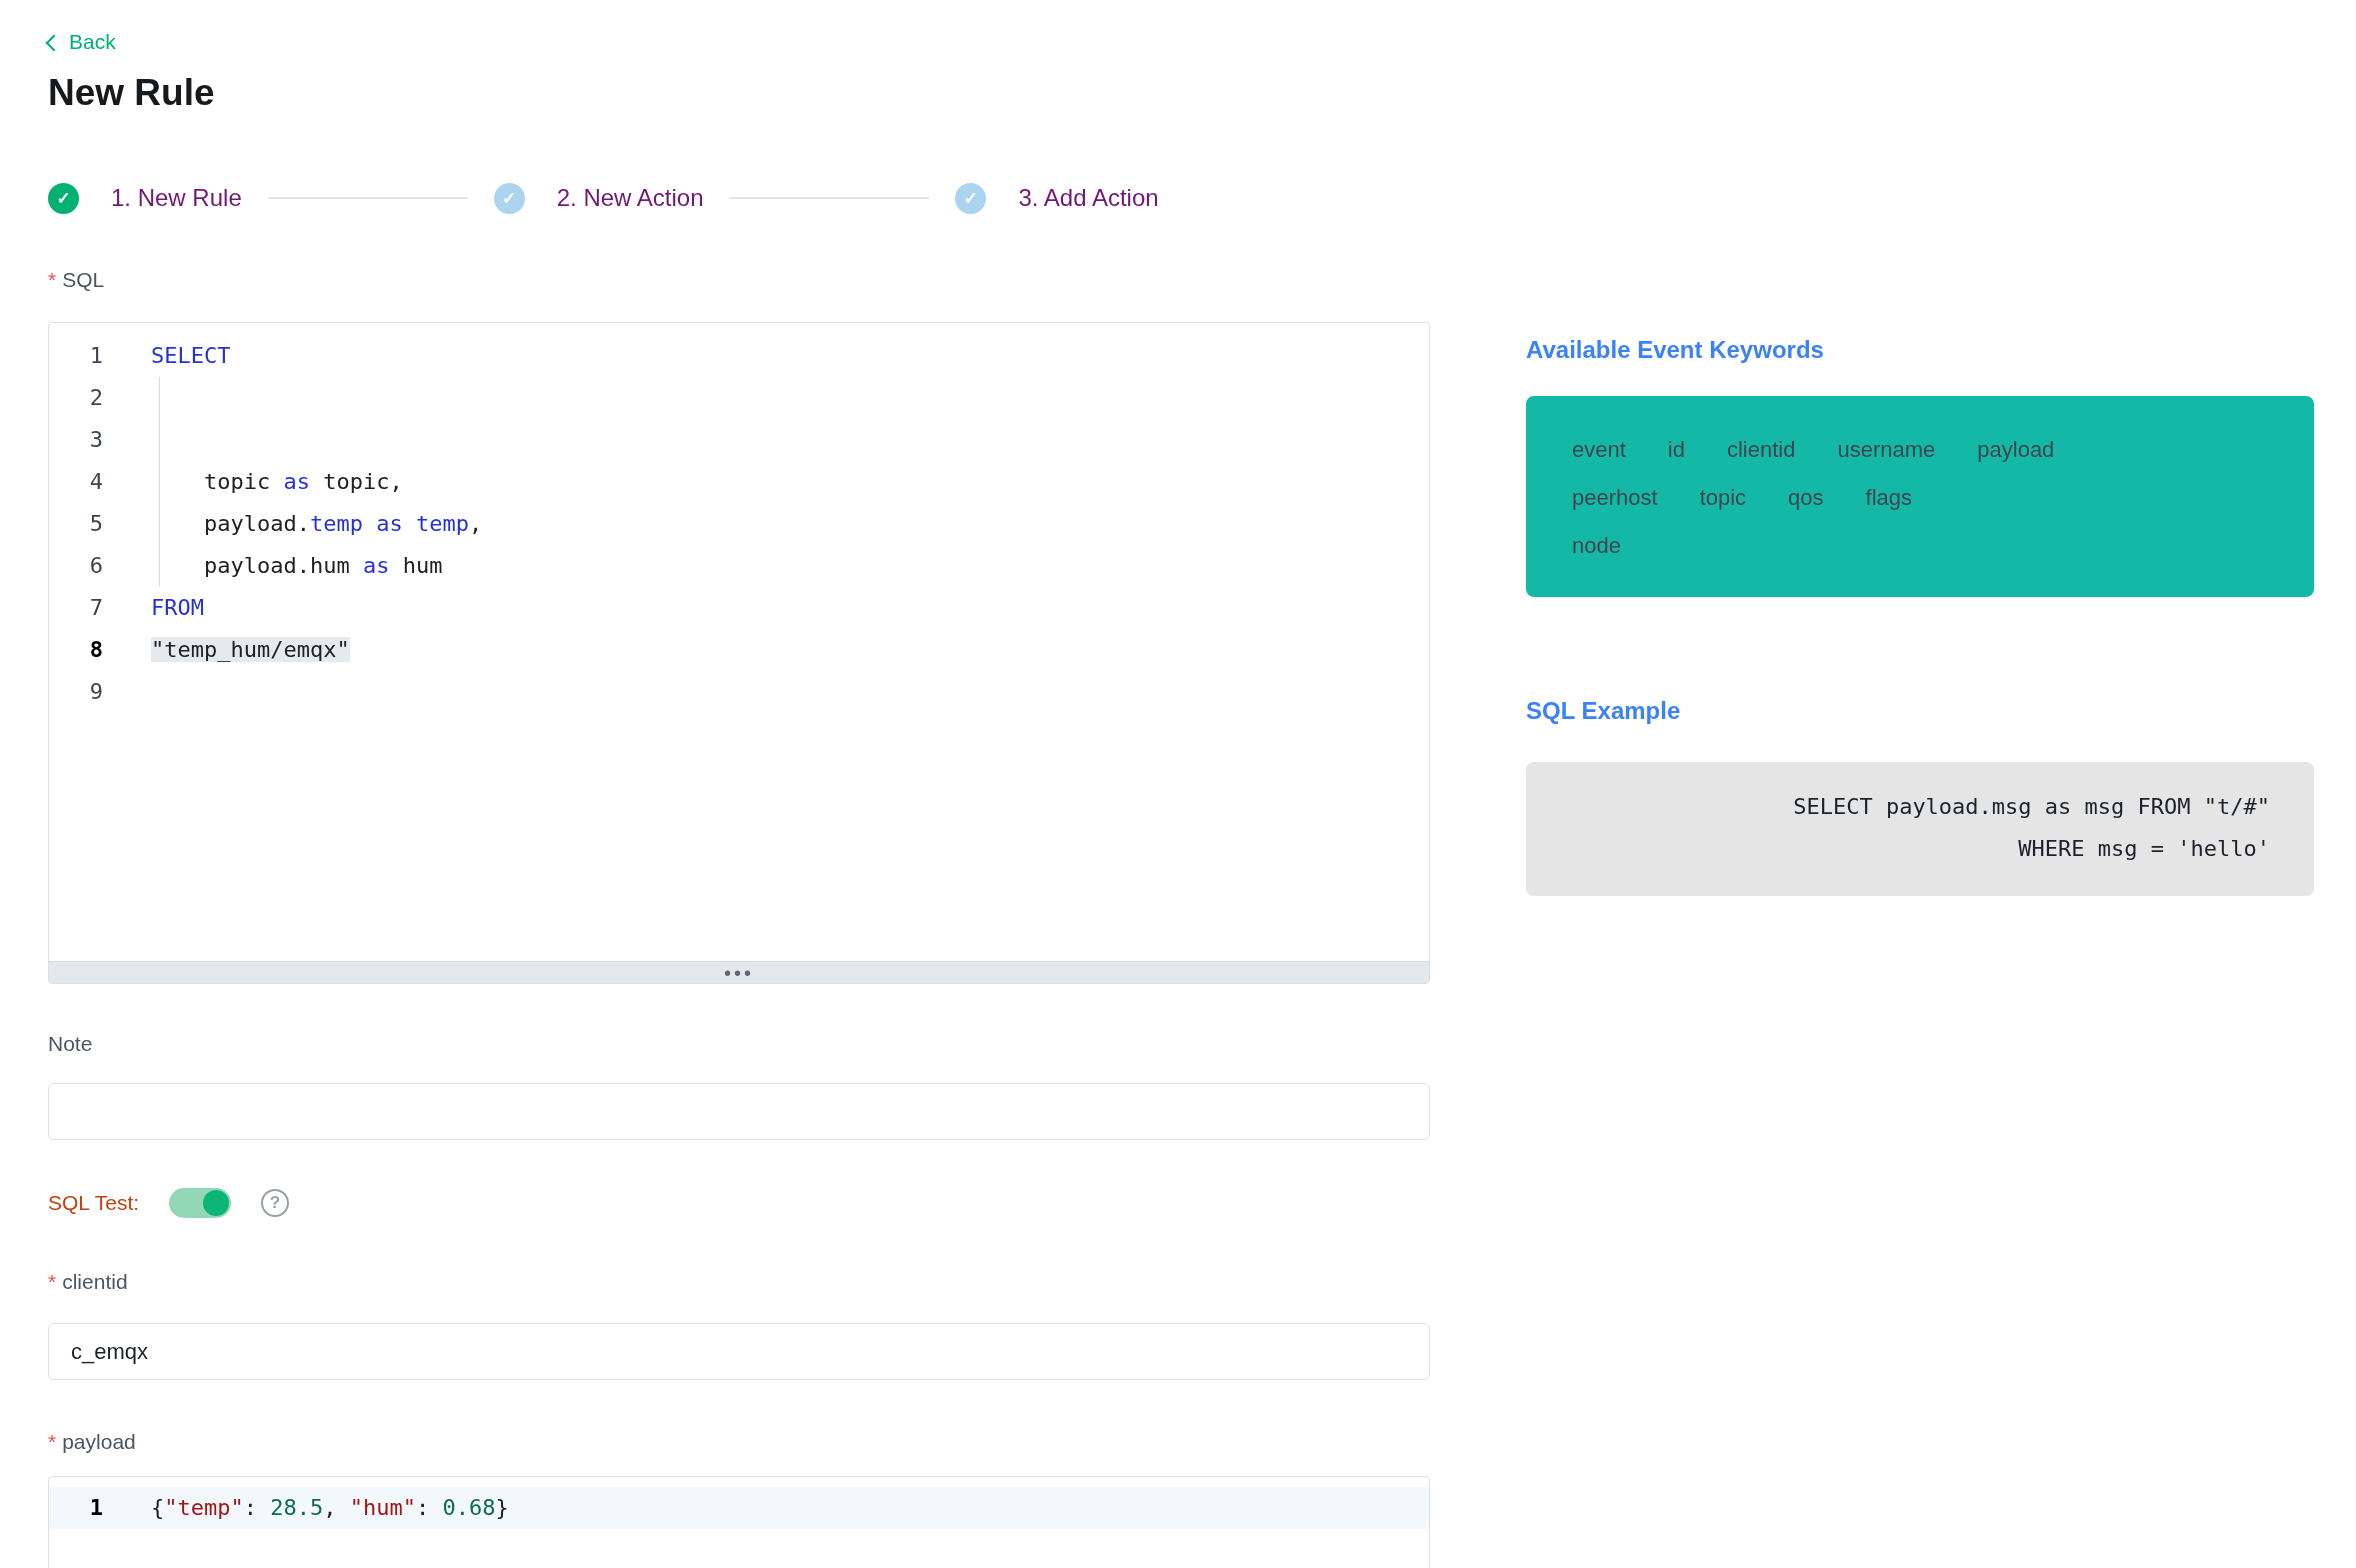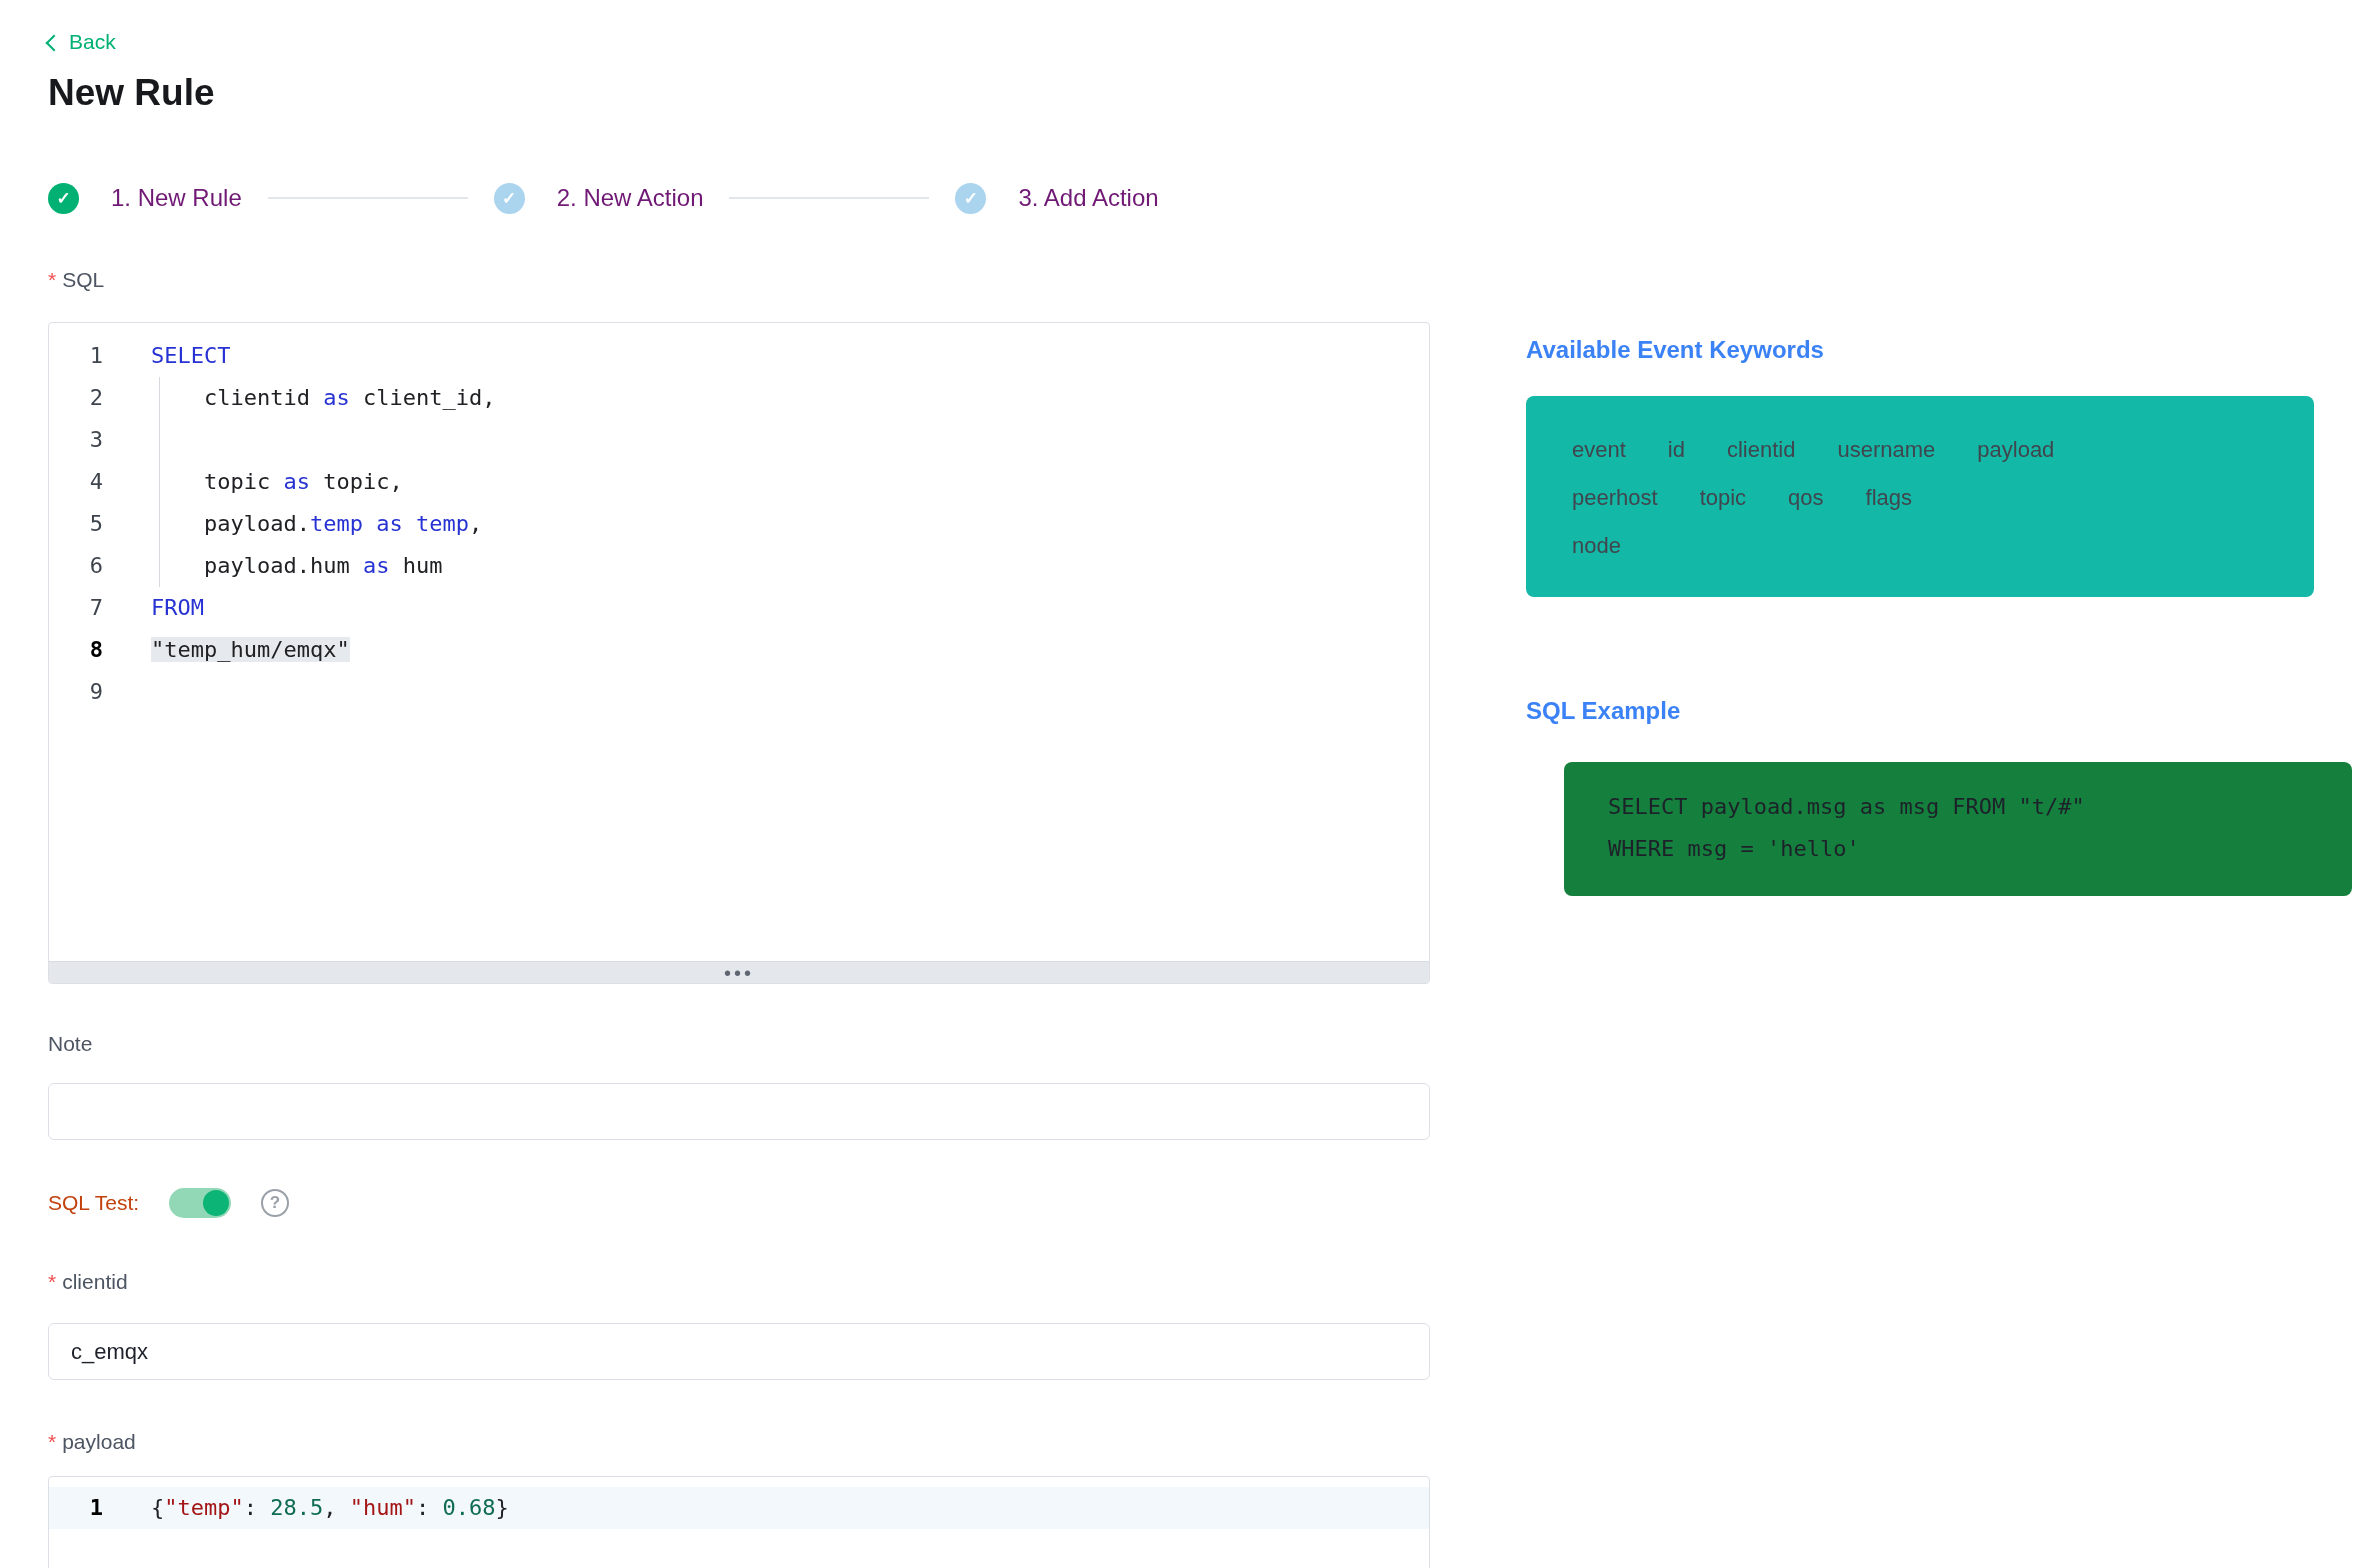--- a/index.html
+++ b/index.html
@@ -82,23 +82,23 @@
   .payload-editor .code-area { padding-top:10px; }
 
   
   .aside-title { position:absolute; left:1526px; font-size:24px; font-weight:600; color:#3b82f6; margin:0; }
   .kw-title { top:336px; }
   .ex-title { top:697px; }
   .kw-box { position:absolute; left:1526px; top:396px; width:788px; background:#14b8a6;
             border-radius:8px; padding:30px 46px 27px 46px; }
   .kw-row { display:flex; gap:42px; height:48px; align-items:center; }
   .kw-word { font-size:22px; color:#40464e; white-space:nowrap; }
-  .ex-box { position:absolute; left:1564px; top:762px; width:788px; height:134px; background:#15803d;
+  .ex-box { position:absolute; left:1526px; top:762px; width:788px; height:134px; background:#e5e5e5;
             border-radius:8px; padding:24px 44px; font-family:"DejaVu Sans Mono", monospace;
-            font-size:22px; color:#1d2129; }
+            font-size:22px; color:#1d2129;text-align:right; }
   .ex-box div { line-height:42px; white-space:pre; }
 </style>
 </head>
 <body>
 
 <div class="page">
 
   <a class="back">
     <span class="chev"></span>
     <span>Back</span>
@@ -128,21 +128,20 @@
   </div>
 
   <div class="editor sql-editor">
     <div class="code-area">
         <div class="code-row">
           <span class="ln">1</span>
           <span class="code"><span class="tk-kw">SELECT</span></span>
         </div>
         <div class="code-row">
           <span class="ln">2</span>
-          <span class="code"><span class="tk-pl">    clientid </span><span class="tk-kw">as</span><span class="tk-pl"> client_id,</span></span>
         </div>
         <div class="code-row">
           <span class="ln">3</span>
         </div>
         <div class="code-row">
           <span class="ln">4</span>
           <span class="code"><span class="tk-pl">    topic </span><span class="tk-kw">as</span><span class="tk-pl"> topic,</span></span>
         </div>
         <div class="code-row">
           <span class="ln">5</span>

